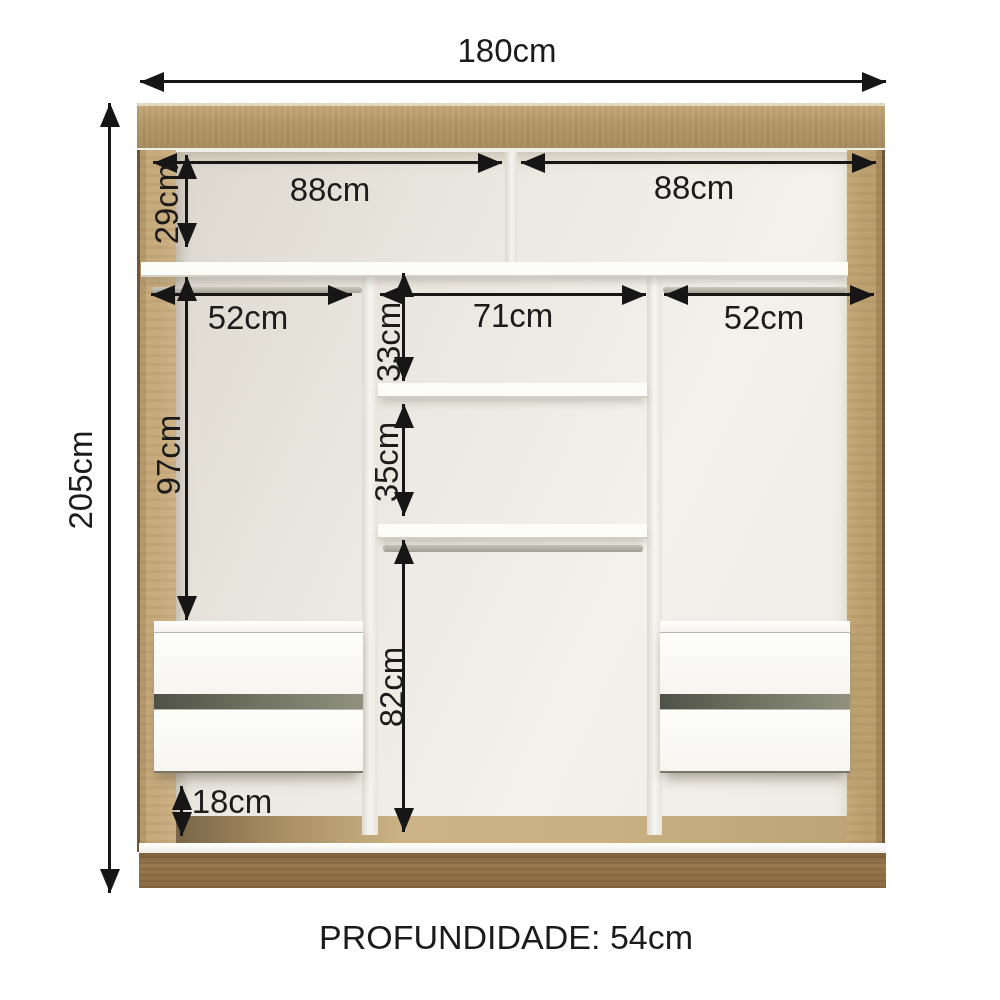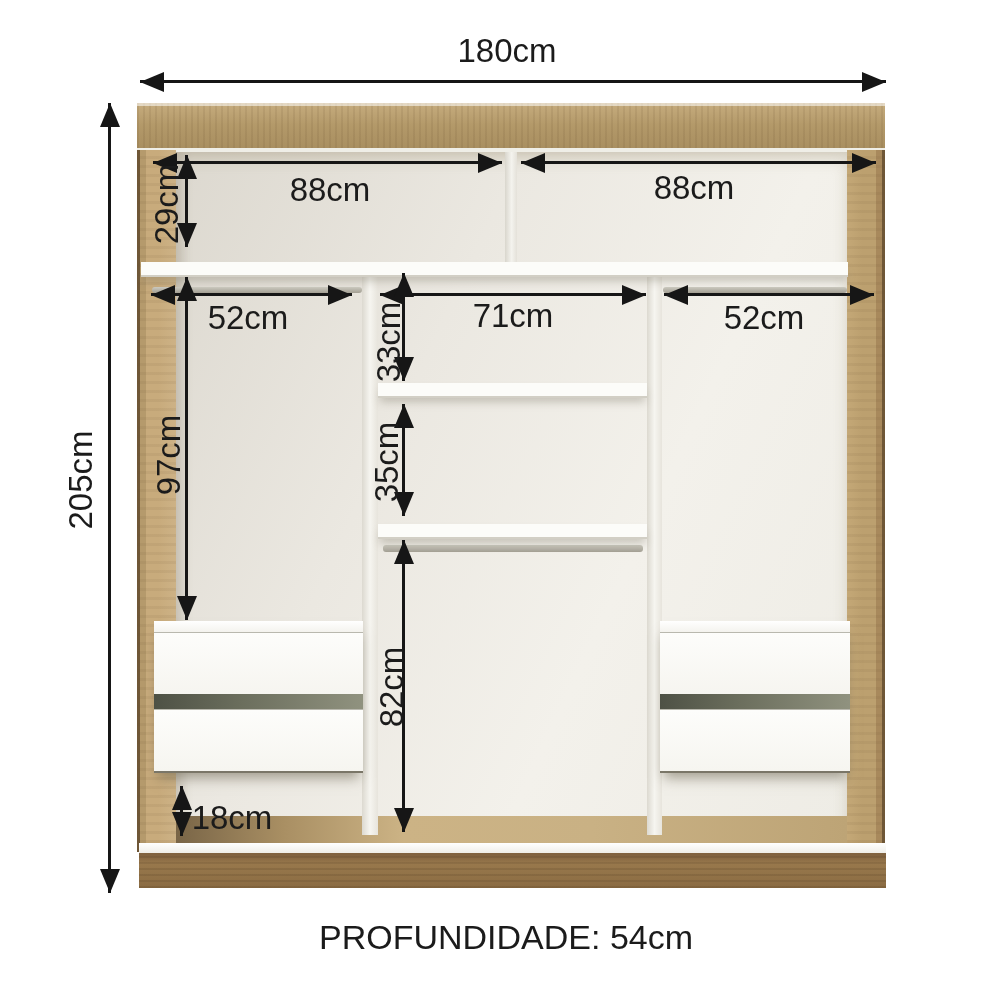--- a/index.html
+++ b/index.html
@@ -161,17 +161,17 @@
   <div class="arrow-v" style="left:402px; top:273px; height:108px;"></div>
   <div class="dim-label vert" style="left:388px; top:342px;">33cm</div>
 
   <div class="arrow-v" style="left:402px; top:404px; height:112px;"></div>
   <div class="dim-label vert" style="left:386px; top:462px;">35cm</div>
 
   <div class="arrow-v" style="left:402px; top:540px; height:292px;"></div>
   <div class="dim-label vert" style="left:391px; top:687px;">82cm</div>
 
   <div class="arrow-v" style="left:180px; top:786px; height:50px;"></div>
-  <div class="dim-label" style="left:232px; top:801px;margin-top:16px;">18cm</div>
+  <div class="dim-label" style="left:232px; top:801px;">18cm</div>
 
   <div class="footer-label" style="left:506px; top:937px;text-align:right;">PROFUNDIDADE: 54cm</div>
 
 </div>
 
 </body></html>

